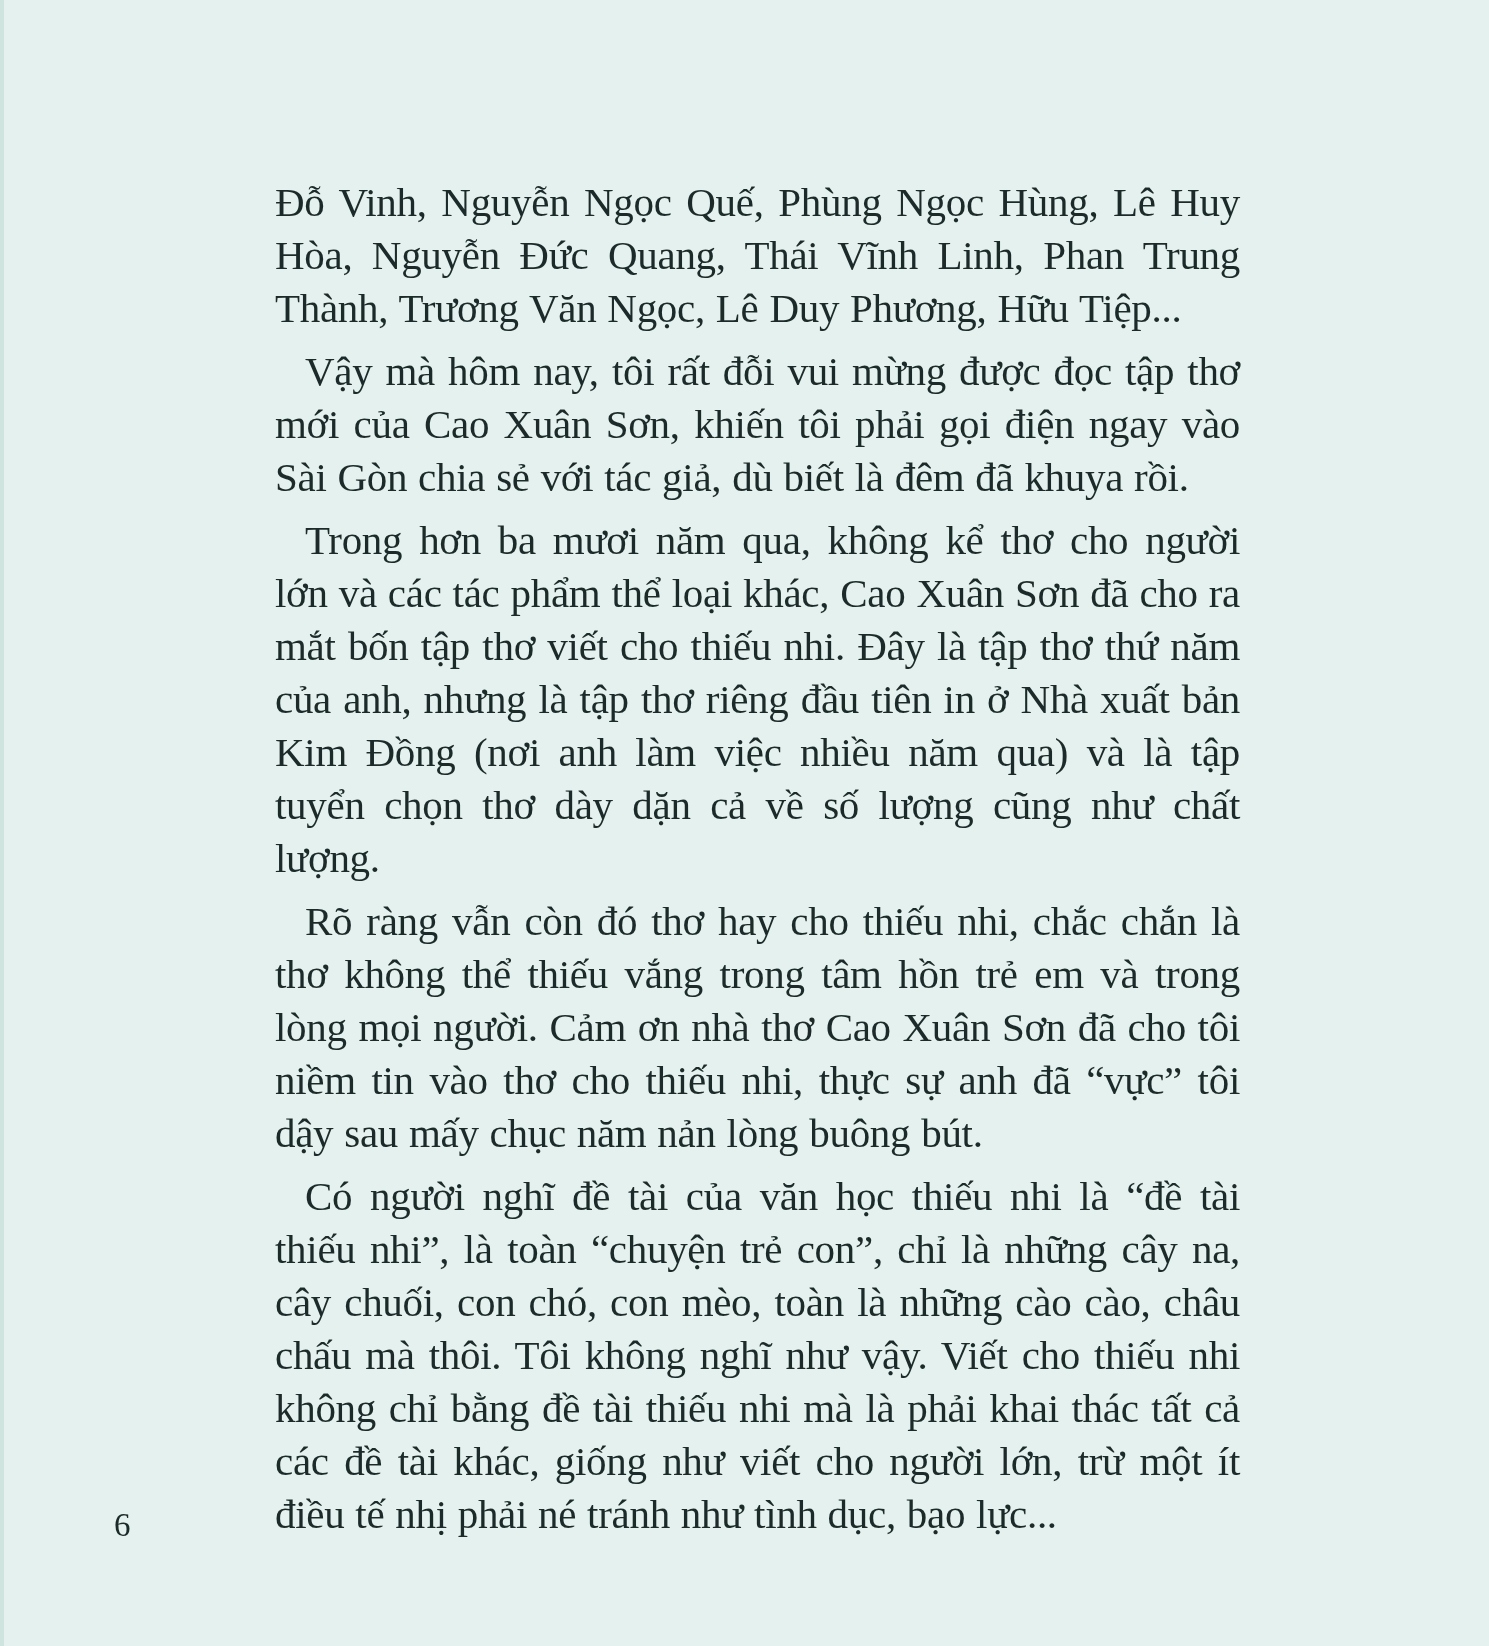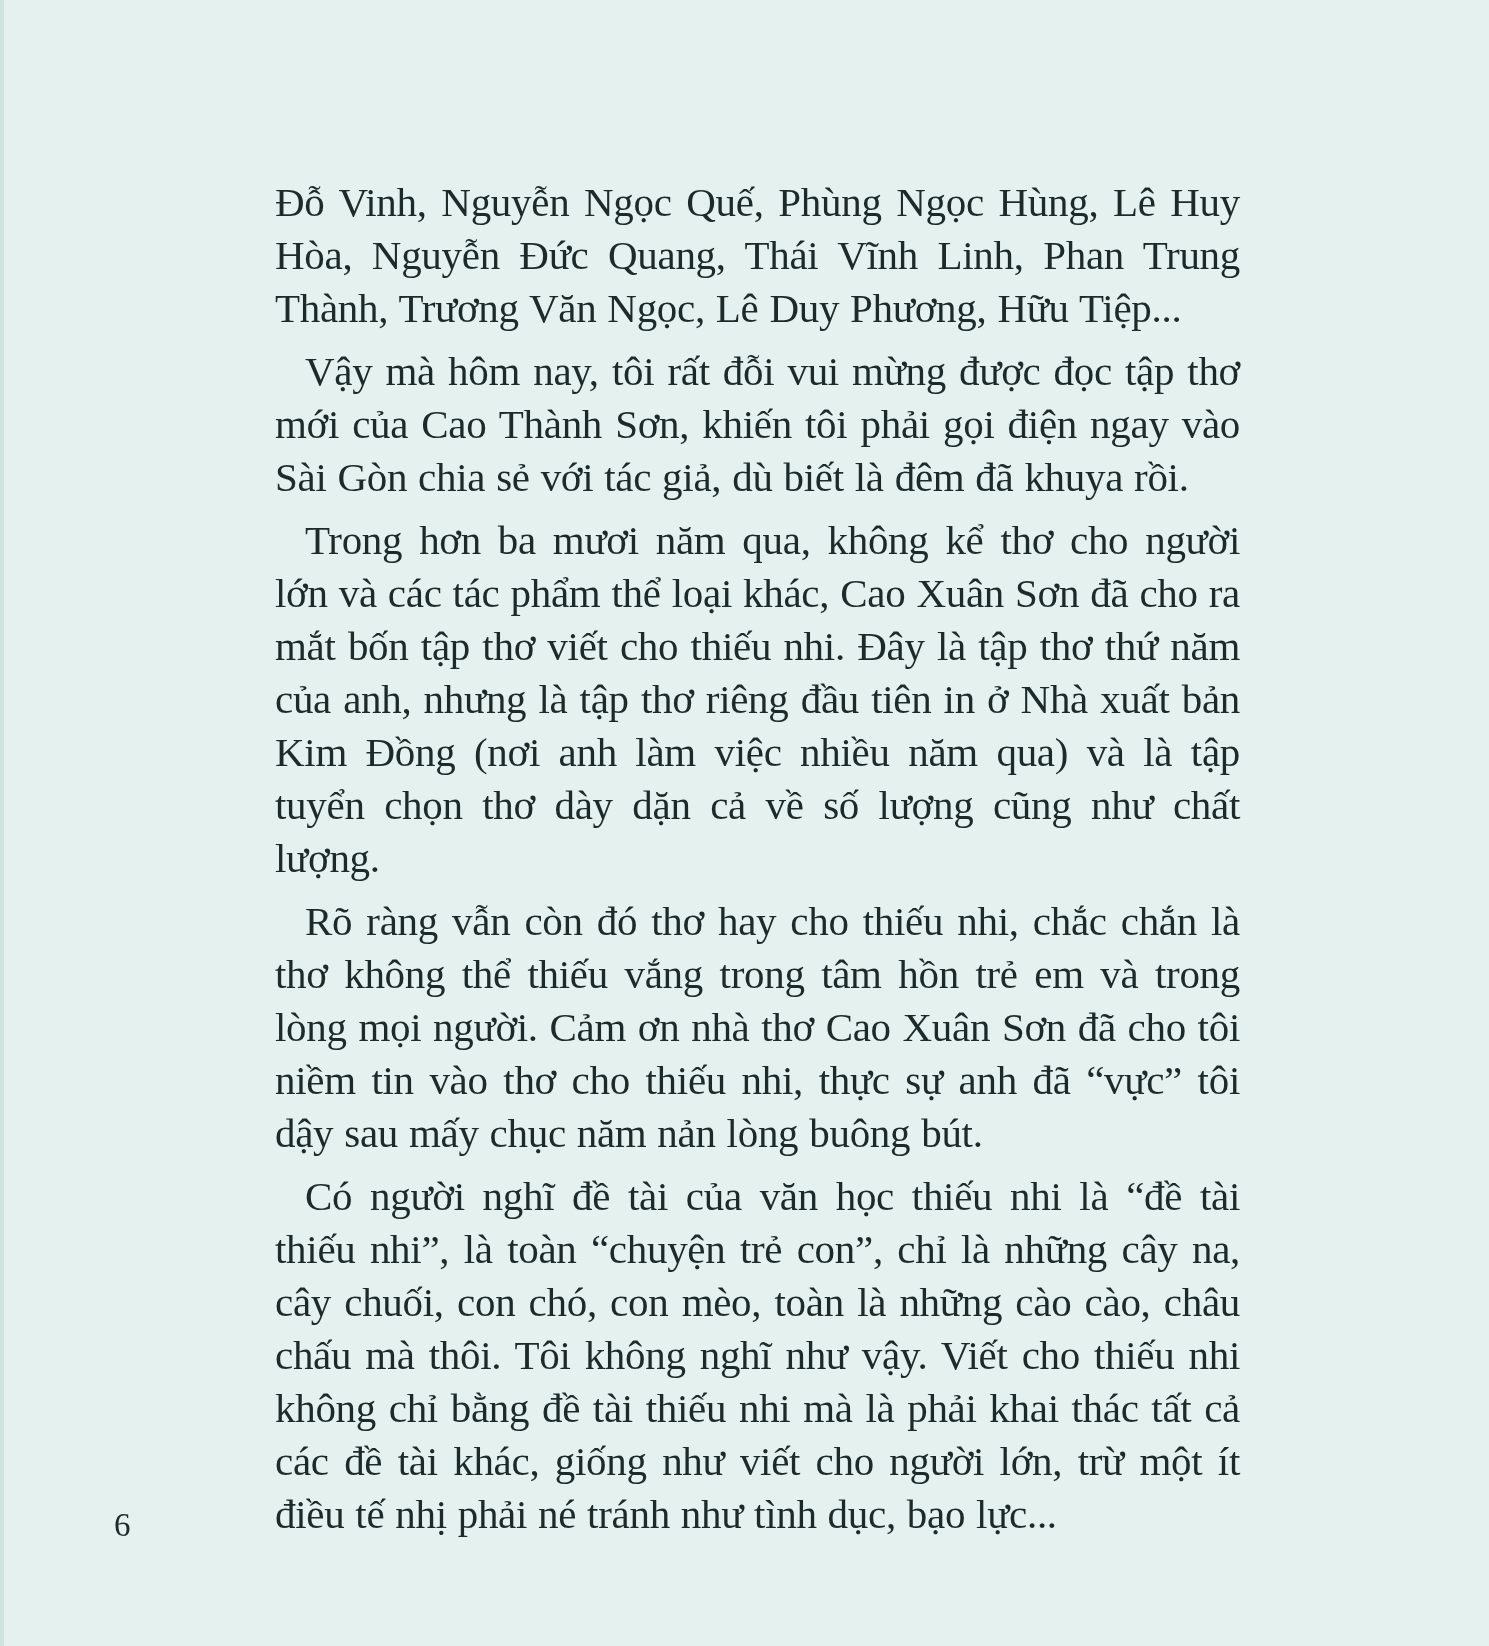--- a/index.html
+++ b/index.html
@@ -54,19 +54,19 @@
     line-height: 40px;
   }
 </style>
 </head>
 <body>
 
 <div class="page-edge"></div>
 
 <div class="text-block">
   <p>Đỗ Vinh, Nguyễn Ngọc Quế, Phùng Ngọc Hùng, Lê Huy Hòa, Nguyễn Đức Quang, Thái Vĩnh Linh, Phan Trung Thành, Trương Văn Ngọc, Lê Duy Phương, Hữu Tiệp...</p>
-  <p class="indent">Vậy mà hôm nay, tôi rất đỗi vui mừng được đọc tập thơ mới của Cao Thành Sơn, khiến tôi phải gọi điện ngay vào Sài Gòn chia sẻ với tác giả, dù biết là đêm đã khuya rồi.</p>
+  <p class="indent">Vậy mà hôm nay, tôi rất đỗi vui mừng được đọc tập thơ mới của Cao Xuân Sơn, khiến tôi phải gọi điện ngay vào Sài Gòn chia sẻ với tác giả, dù biết là đêm đã khuya rồi.</p>
   <p class="indent">Trong hơn ba mươi năm qua, không kể thơ cho người lớn và các tác phẩm thể loại khác, Cao Xuân Sơn đã cho ra mắt bốn tập thơ viết cho thiếu nhi. Đây là tập thơ thứ năm của anh, nhưng là tập thơ riêng đầu tiên in ở Nhà xuất bản Kim Đồng (nơi anh làm việc nhiều năm qua) và là tập tuyển chọn thơ dày dặn cả về số lượng cũng như chất lượng.</p>
   <p class="indent">Rõ ràng vẫn còn đó thơ hay cho thiếu nhi, chắc chắn là thơ không thể thiếu vắng trong tâm hồn trẻ em và trong lòng mọi người. Cảm ơn nhà thơ Cao Xuân Sơn đã cho tôi niềm tin vào thơ cho thiếu nhi, thực sự anh đã “vực” tôi dậy sau mấy chục năm nản lòng buông bút.</p>
   <p class="indent">Có người nghĩ đề tài của văn học thiếu nhi là “đề tài thiếu nhi”, là toàn “chuyện trẻ con”, chỉ là những cây na, cây chuối, con chó, con mèo, toàn là những cào cào, châu chấu mà thôi. Tôi không nghĩ như vậy. Viết cho thiếu nhi không chỉ bằng đề tài thiếu nhi mà là phải khai thác tất cả các đề tài khác, giống như viết cho người lớn, trừ một ít điều tế nhị phải né tránh như tình dục, bạo lực...</p>
 </div>
 
 <div class="page-number">6</div>
 
 </body></html>

